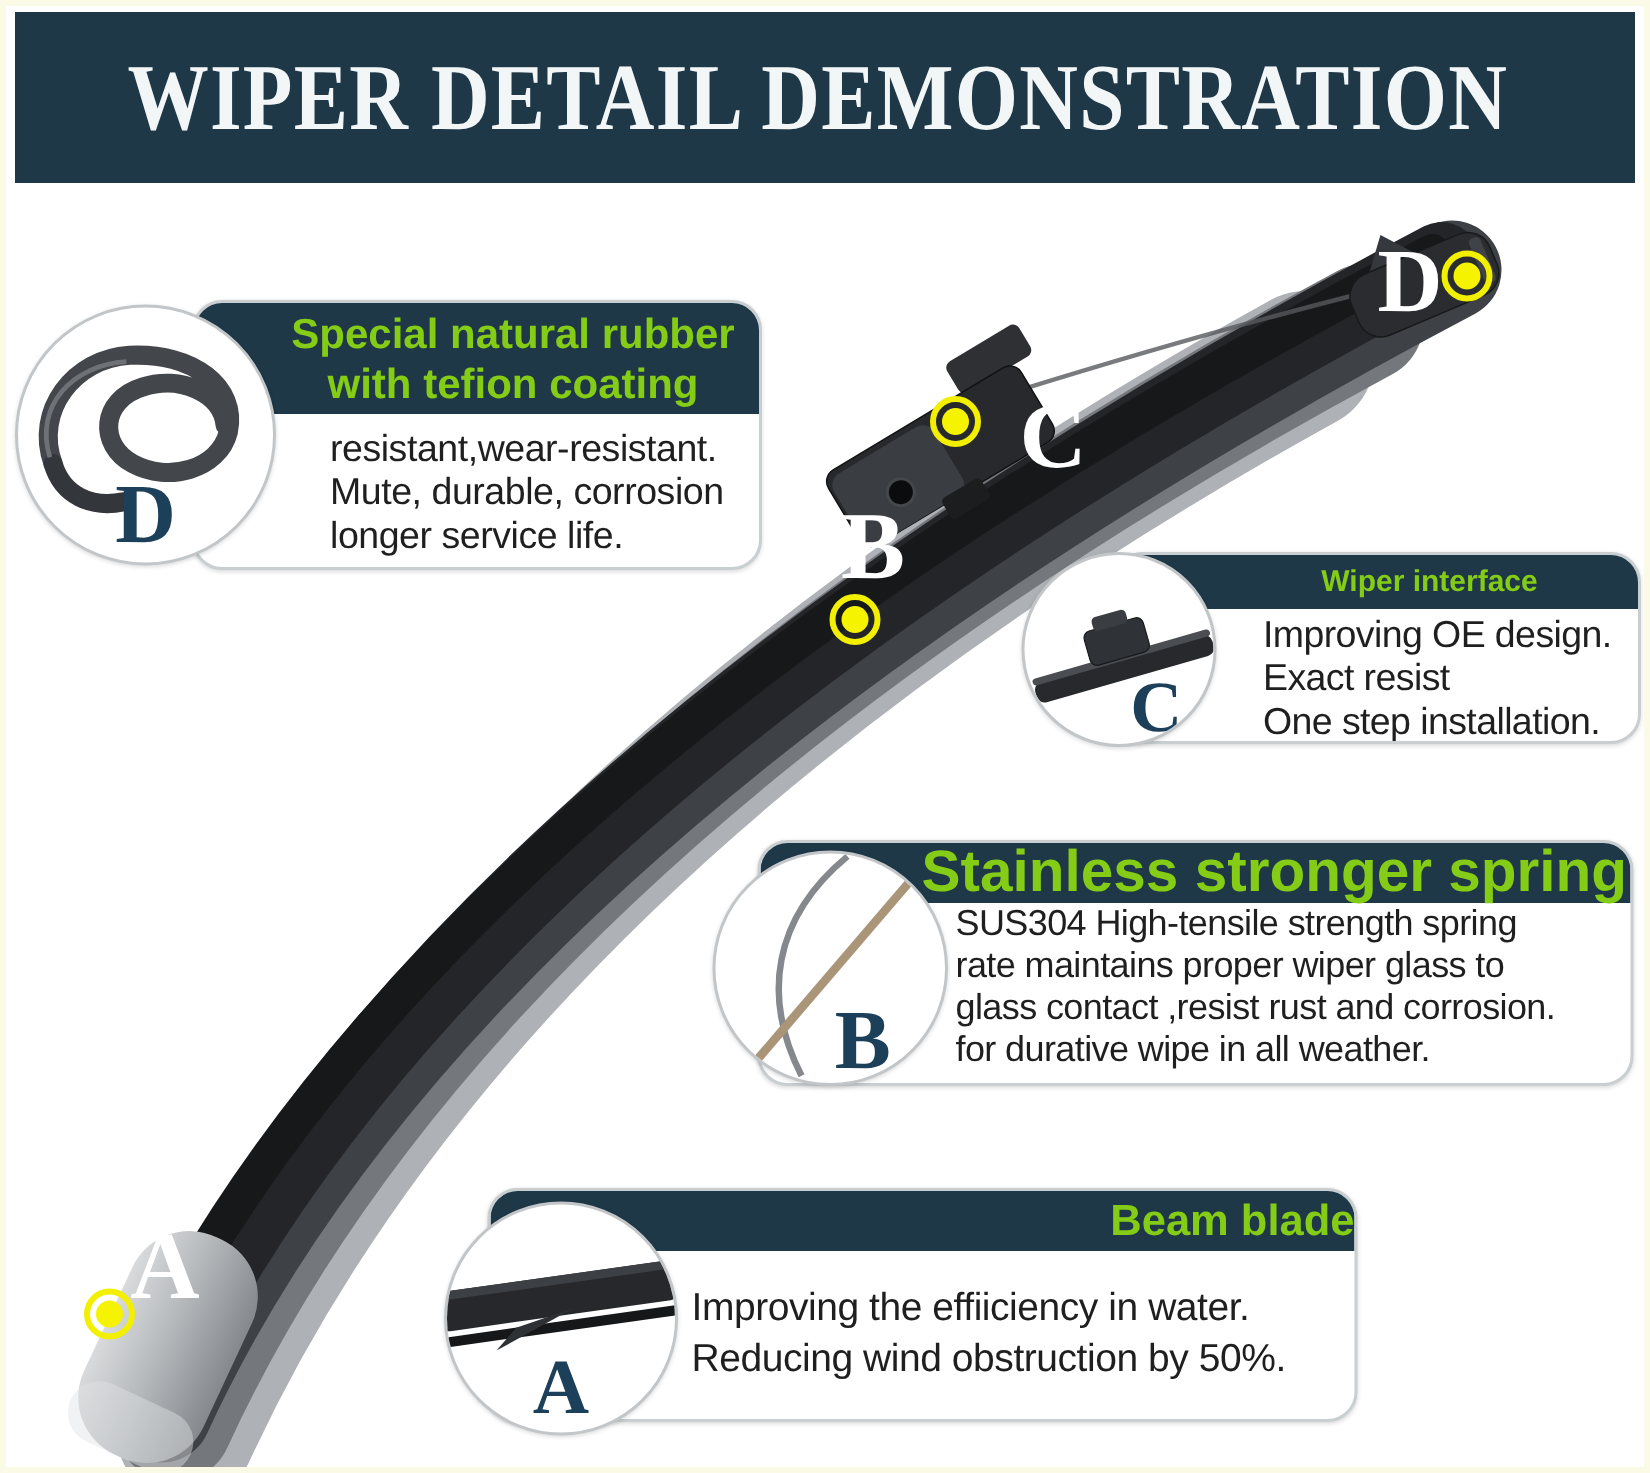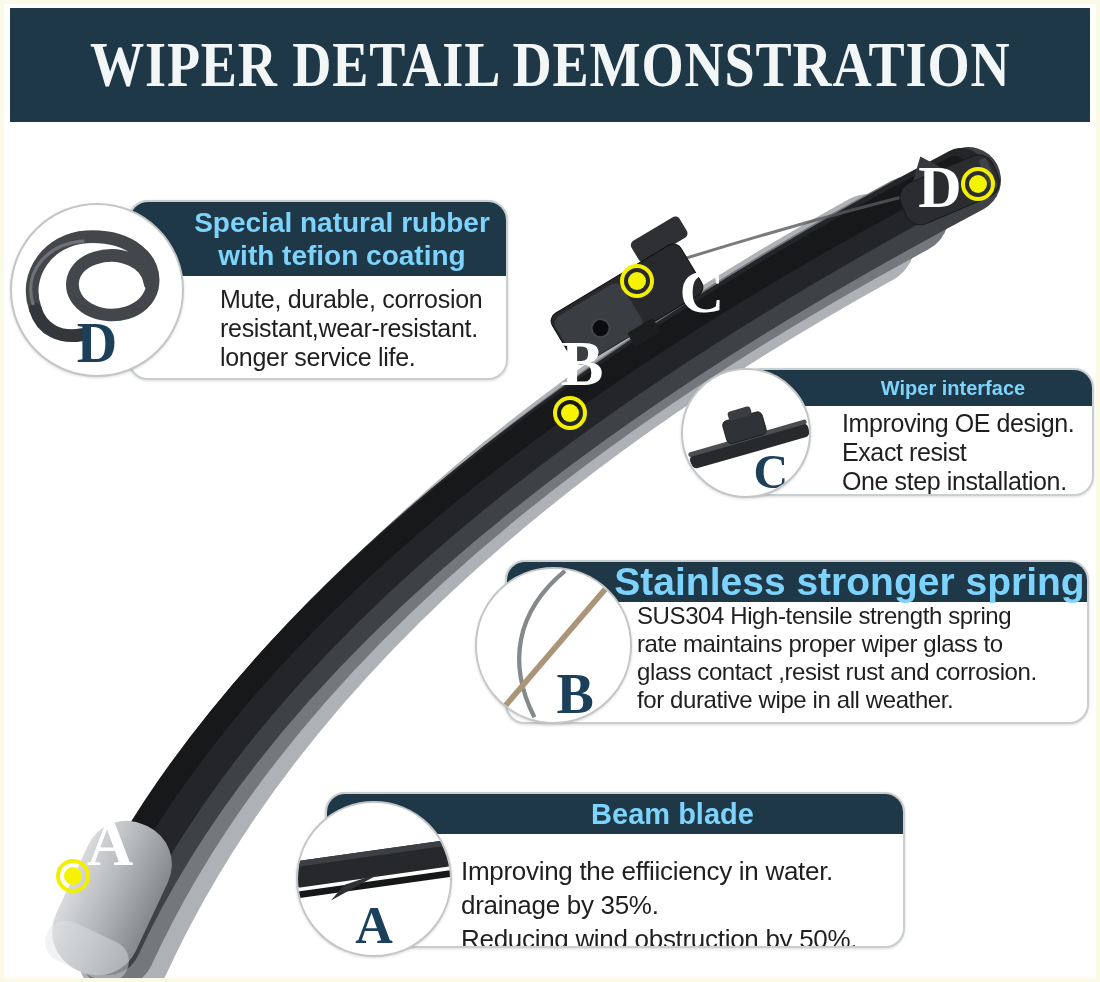--- a/index.html
+++ b/index.html
@@ -3,50 +3,50 @@
 <meta charset="utf-8">
 <style>
   html,body{margin:0;padding:0;background:#ffffff;}
   body{width:1100px;height:982px;position:relative;overflow:hidden;
        font-family:"Liberation Sans",sans-serif;
        border:4px solid #fafaе6;box-sizing:border-box;}
   .frame{position:absolute;inset:0;border:4px solid #fafae6;pointer-events:none;z-index:9;}
 
   
   .banner{position:absolute;left:10px;top:8px;width:1080px;height:114px;
-          background:#1e3847;display:flex;align-items:center;justify-content:center;}
+          background:#1e3847;display:flex;align-items:center;}
   .banner h1{margin:0;color:#f3f6f7;font-family:"Liberation Serif",serif;
              font-weight:bold;font-size:63px;letter-spacing:1px;white-space:nowrap;
              transform:scaleX(.86);}
 
   
   .blade-svg{position:absolute;left:0;top:0;z-index:1;}
 
   
   .co{position:absolute;background:#ffffff;border:2px solid #c9ced1;border-radius:20px;
       z-index:2;box-shadow:0 1px 3px rgba(0,0,0,.14);overflow:hidden;}
-  .co-head{background:#1e3847;color:#7dd3fc;font-weight:bold;text-align:center;
+  .co-head{background:#1e3847;color:#84cc16;font-weight:bold;text-align:center;
            display:flex;flex-direction:column;justify-content:center;}
   .co-body{color:#1f1f1f;}
   .co-body div{white-space:nowrap;}
 
   #box-d{left:128px;top:200px;width:376px;height:176px;}
   #box-d .co-head{height:74px;font-size:28px;line-height:33px;padding-left:48px;}
   #box-d .co-body{padding:9px 4px 0 90px;font-size:25px;line-height:29px;letter-spacing:-.3px;}
 
   #box-c{left:742px;top:368px;width:348px;height:124px;}
   #box-c .co-head{height:36px;font-size:20px;padding-left:70px;}
   #box-c .co-body{padding:3px 2px 0 98px;font-size:25px;line-height:29px;letter-spacing:-.4px;}
 
   #box-b{left:505px;top:560px;width:580px;height:160px;}
   #box-b .co-head{height:40px;font-size:39px;padding-left:105px;}
   #box-b .co-body{padding:0 2px 0 130px;font-size:24px;line-height:28px;letter-spacing:-.4px;}
 
   #box-a{left:325px;top:792px;width:576px;height:152px;}
-  #box-a .co-head{height:40px;font-size:29px;padding-left:115px;}
+  #box-a .co-head{height:40px;font-size:29px;padding-left:115px;align-items:flex-end;}
   #box-a .co-body{padding:20px 2px 0 134px;font-size:26px;line-height:34px;letter-spacing:-.3px;}
 
   
   .circ{position:absolute;border-radius:50%;background:#ffffff;border:2px solid #c3c6c8;
         z-index:3;overflow:hidden;box-shadow:0 1px 3px rgba(0,0,0,.15);}
   .circ svg{position:absolute;inset:0;width:100%;height:100%;}
   .circ .letter{position:absolute;font-family:"Liberation Serif",serif;font-weight:bold;
                 color:#1c405a;line-height:1;}
   #circ-d{left:10px;top:203px;width:170px;height:170px;}
   #circ-d .letter{font-size:56px;left:50%;bottom:4px;transform:translateX(-50%);}
@@ -118,22 +118,22 @@
     <rect x="18" y="-16" width="8" height="32" rx="3" fill="#3f4246"></rect>
   </g>
 </svg>
 
 <div class="co" id="box-d">
   <div class="co-head">
     <div>Special natural rubber</div>
     <div>with tefion coating</div>
   </div>
   <div class="co-body">
+    <div>resistant,wear-resistant.</div>
     <div>Mute, durable, corrosion</div>
-    <div>resistant,wear-resistant.</div>
     <div>longer service life.</div>
   </div>
 </div>
 
 <div class="co" id="box-c">
   <div class="co-head">
     <div>Wiper interface</div>
   </div>
   <div class="co-body">
     <div>Improving OE design.</div>
@@ -153,21 +153,20 @@
     <div>for durative wipe in all weather.</div>
   </div>
 </div>
 
 <div class="co" id="box-a">
   <div class="co-head">
     <div>Beam blade</div>
   </div>
   <div class="co-body">
     <div>Improving the effiiciency in water.</div>
-    <div>drainage by 35%.</div>
     <div>Reducing wind obstruction by 50%.</div>
   </div>
 </div>
 
 <div class="circ" id="circ-d">
   <svg viewBox="-80 -80 160 160">
     <path d="M -58,18 C -70,-15 -45,-48 -10,-50 C 30,-52 58,-30 52,-2 C 46,22 14,30 -8,18 C -30,6 -28,-22 -2,-30 C 22,-38 48,-26 50,-6" stroke="#43464a" stroke-width="12" fill="none" stroke-linecap="round"></path>
     <path d="M -58,18 C -52,38 -34,46 -14,42" stroke="#33363a" stroke-width="12" fill="none" stroke-linecap="round"></path>
     <path d="M -60,14 C -70,-18 -46,-44 -12,-46" stroke="#6e7175" stroke-width="3" fill="none"></path>
   </svg>

